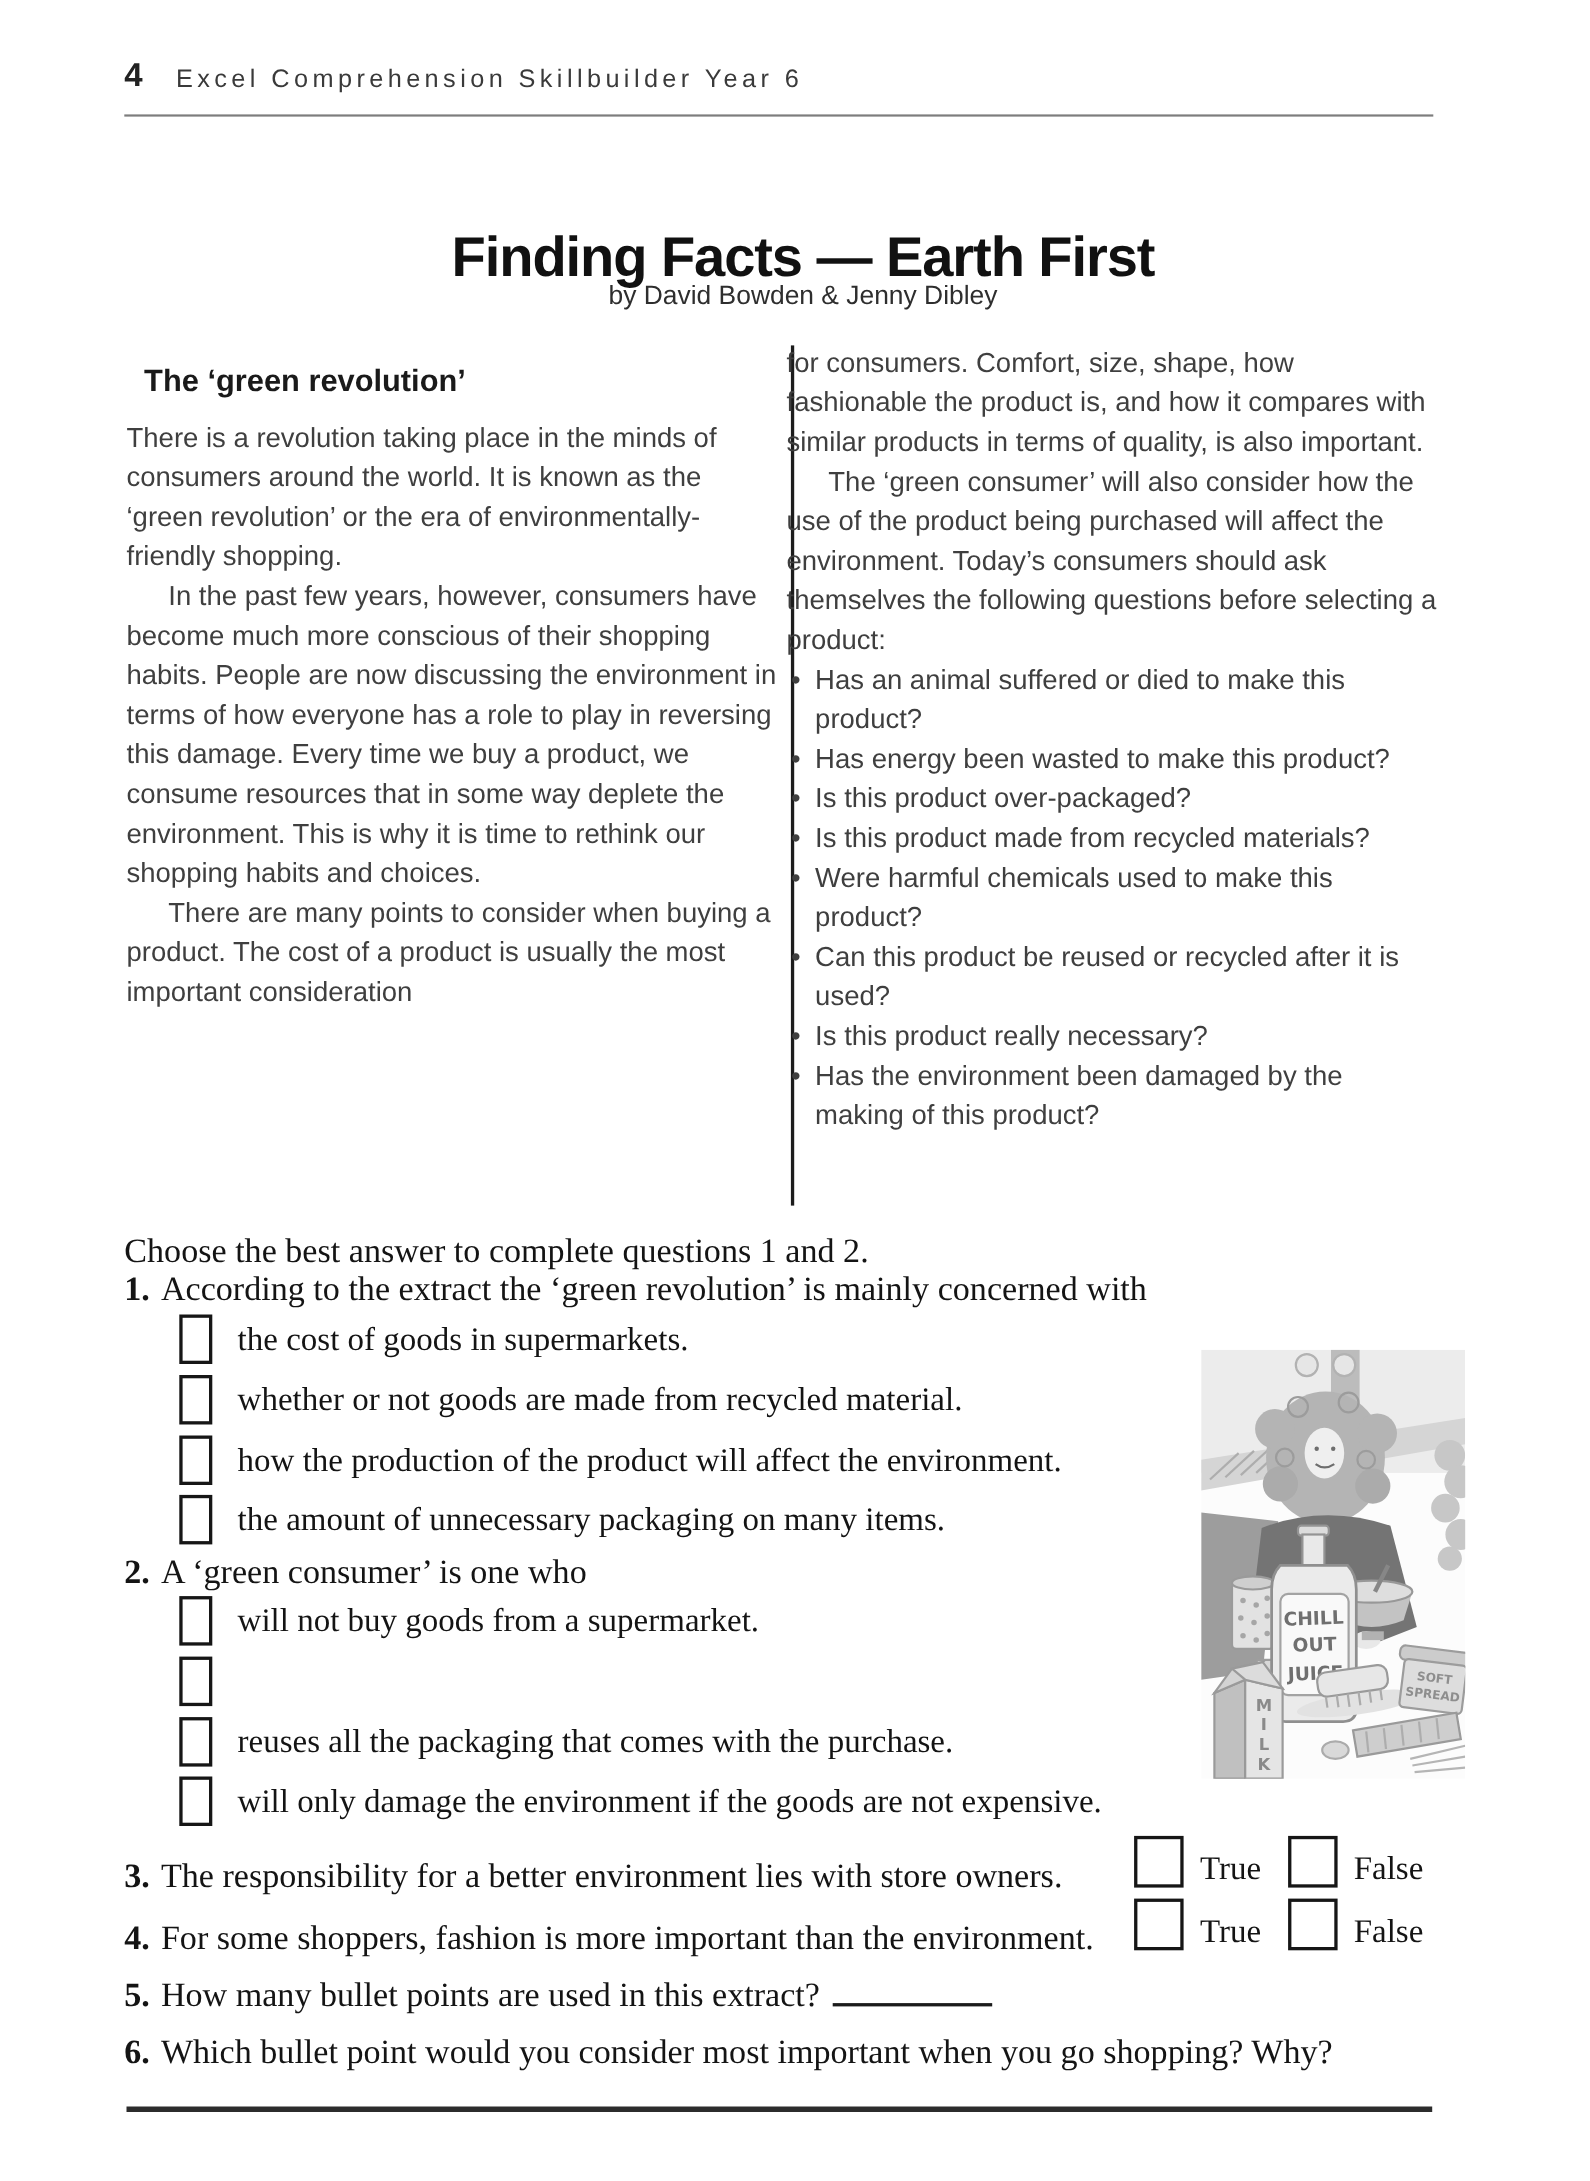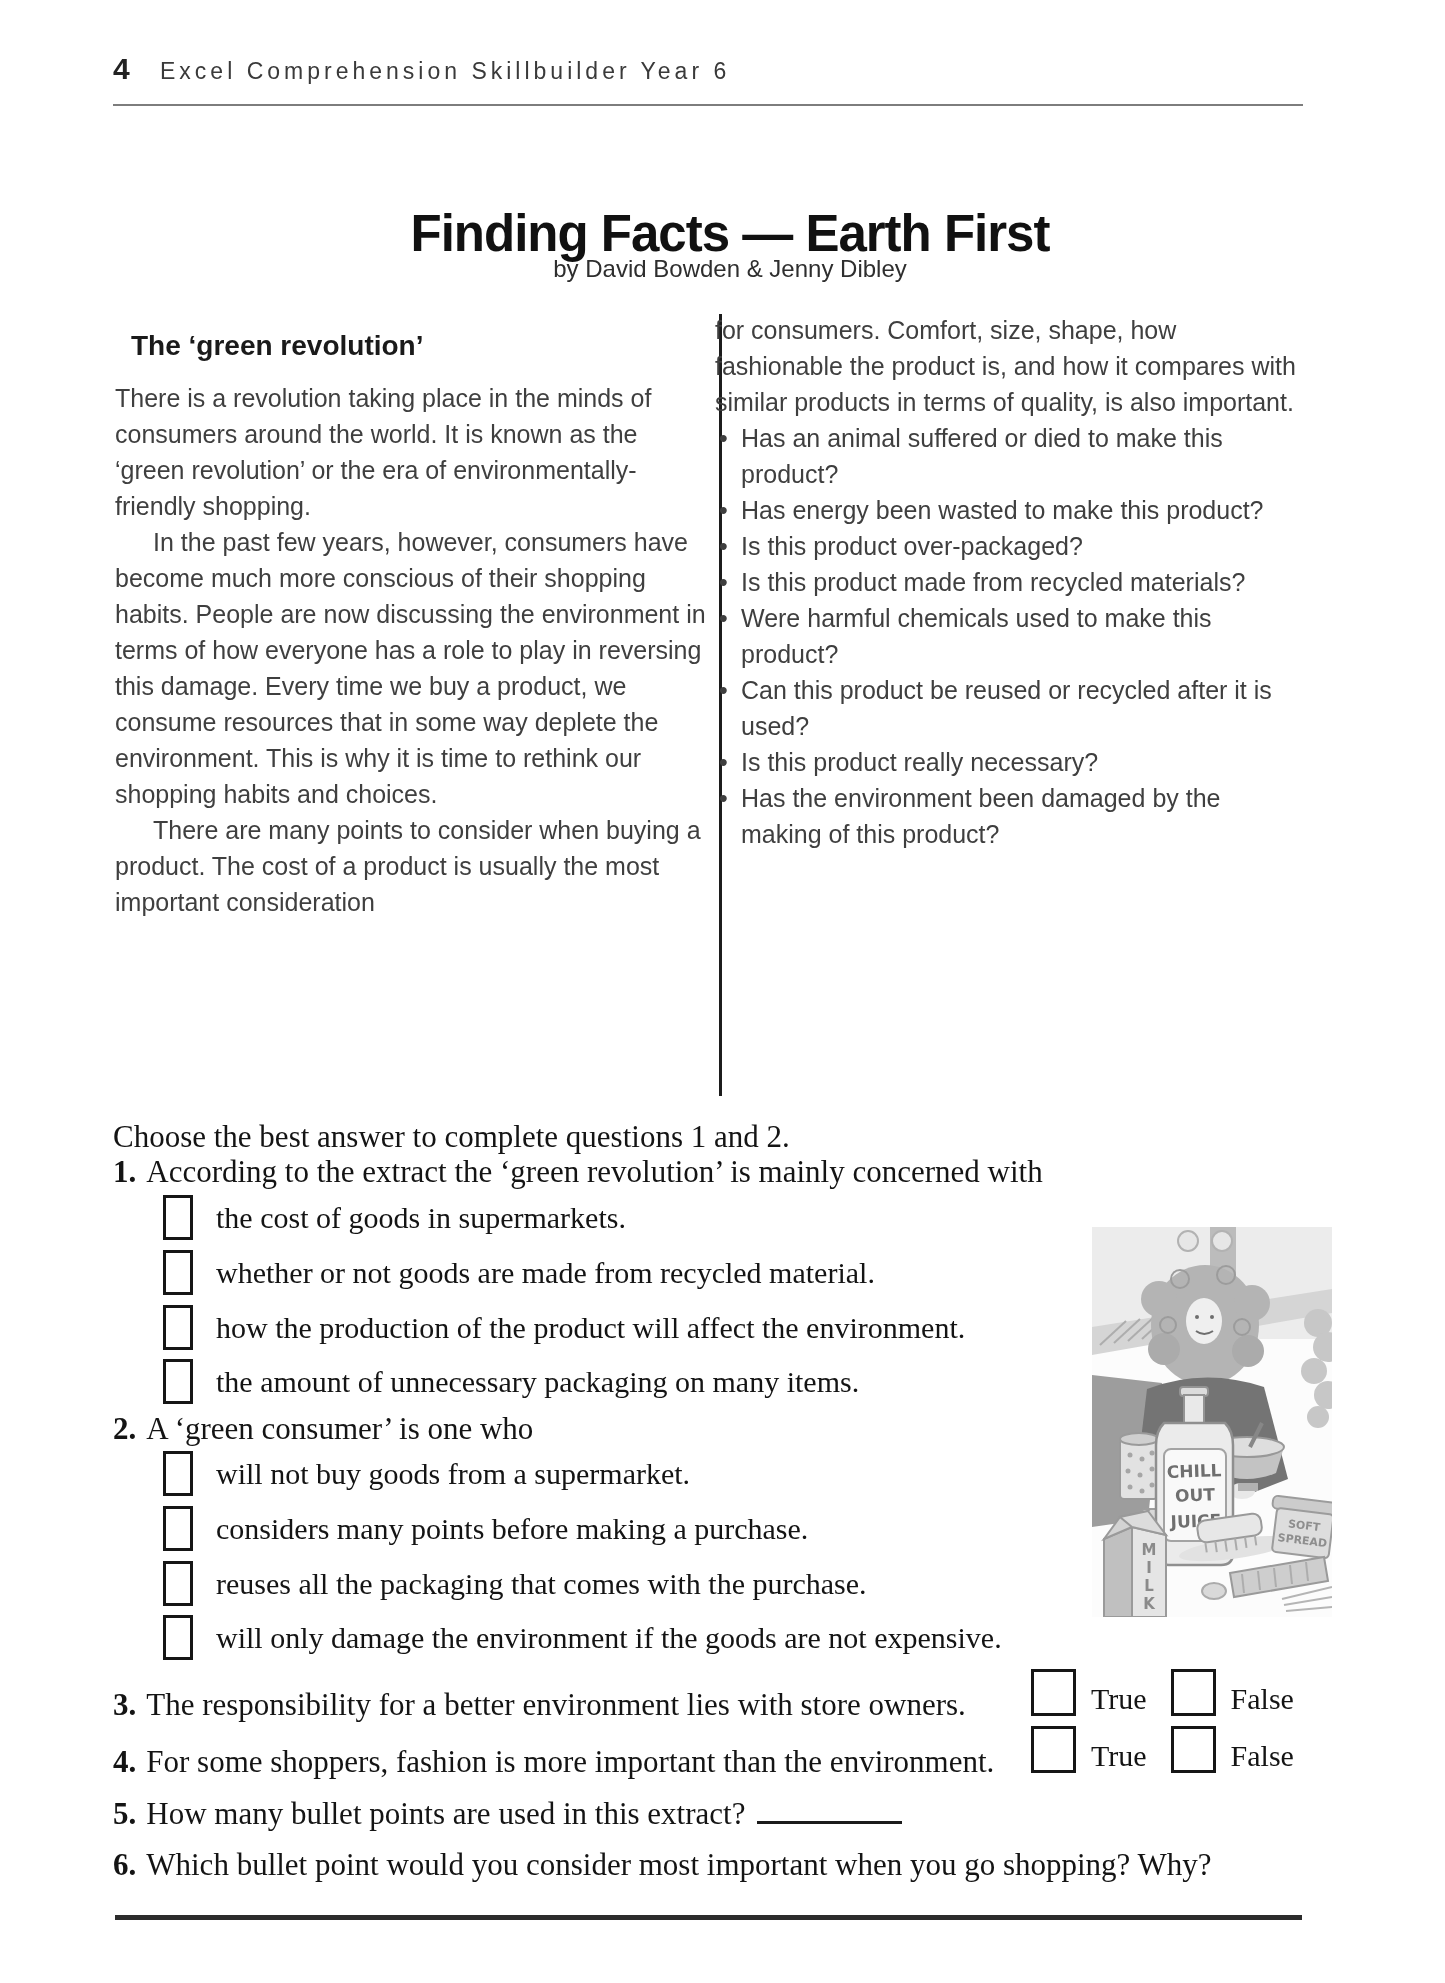--- a/index.html
+++ b/index.html
@@ -67,20 +67,21 @@
     <h2>The ‘green revolution’</h2>
     <p>There is a revolution taking place in the minds of consumers around the world. It is known as the ‘green revolution’ or the era of environmentally-friendly shopping.</p>
     <p class="ind">In the past few years, however, consumers have become much more conscious of their shopping habits. People are now discussing the environment in terms of how everyone has a role to play in reversing this damage. Every time we buy a product, we consume resources that in some way deplete the environment. This is why it is time to rethink our shopping habits and choices.</p>
     <p class="ind">There are many points to consider when buying a product. The cost of a product is usually the most important consideration</p>
   </div>
 
   <div class="divider"></div>
 
   <div class="col col-right">
     <p>for consumers. Comfort, size, shape, how fashionable the product is, and how it compares with similar products in terms of quality, is also important.</p>
+    <p class="ind">The ‘green consumer’ will also consider how the use of the product being purchased will affect the environment. Today’s consumers should ask themselves the following questions before selecting a product:</p>
     <ul class="checklist">
       <li>
           <span class="bullet">•</span>
           <span class="btext">Has an animal suffered or died to make this product?</span>
         </li>
       <li>
           <span class="bullet">•</span>
           <span class="btext">Has energy been wasted to make this product?</span>
         </li>
       <li>
@@ -138,21 +139,20 @@
     <div class="qrow" style="top:1410px;">
       <span class="qnum">2.</span><span>A ‘green consumer’ is one who</span>
     </div>
 
     <div class="optrow" style="top:1451px;">
       <span class="optbox"></span>
       <span class="opttext">will not buy goods from a supermarket.</span>
     </div>
     <div class="optrow" style="top:1506px;">
       <span class="optbox"></span>
-      <span class="opttext">considers many points before making a purchase.</span>
     </div>
     <div class="optrow" style="top:1561px;">
       <span class="optbox"></span>
       <span class="opttext">reuses all the packaging that comes with the purchase.</span>
     </div>
     <div class="optrow" style="top:1615px;">
       <span class="optbox"></span>
       <span class="opttext">will only damage the environment if the goods are not expensive.</span>
     </div>
 

